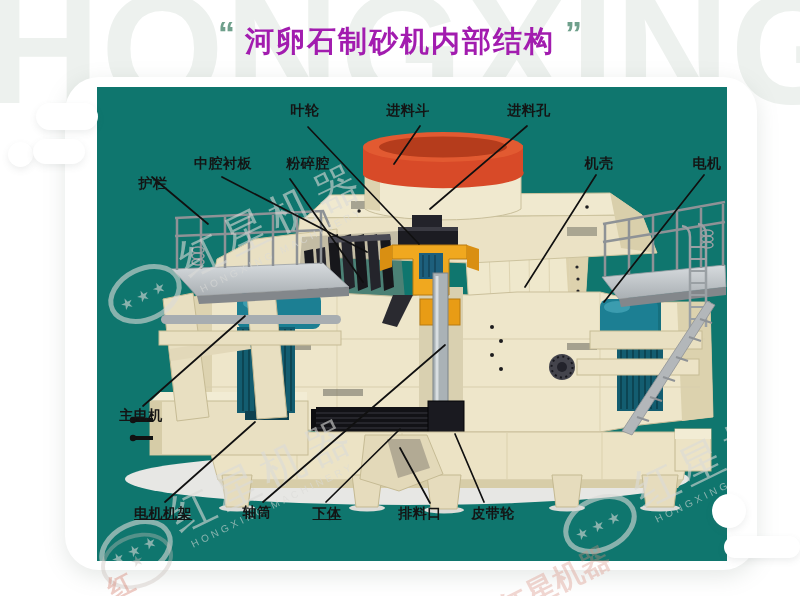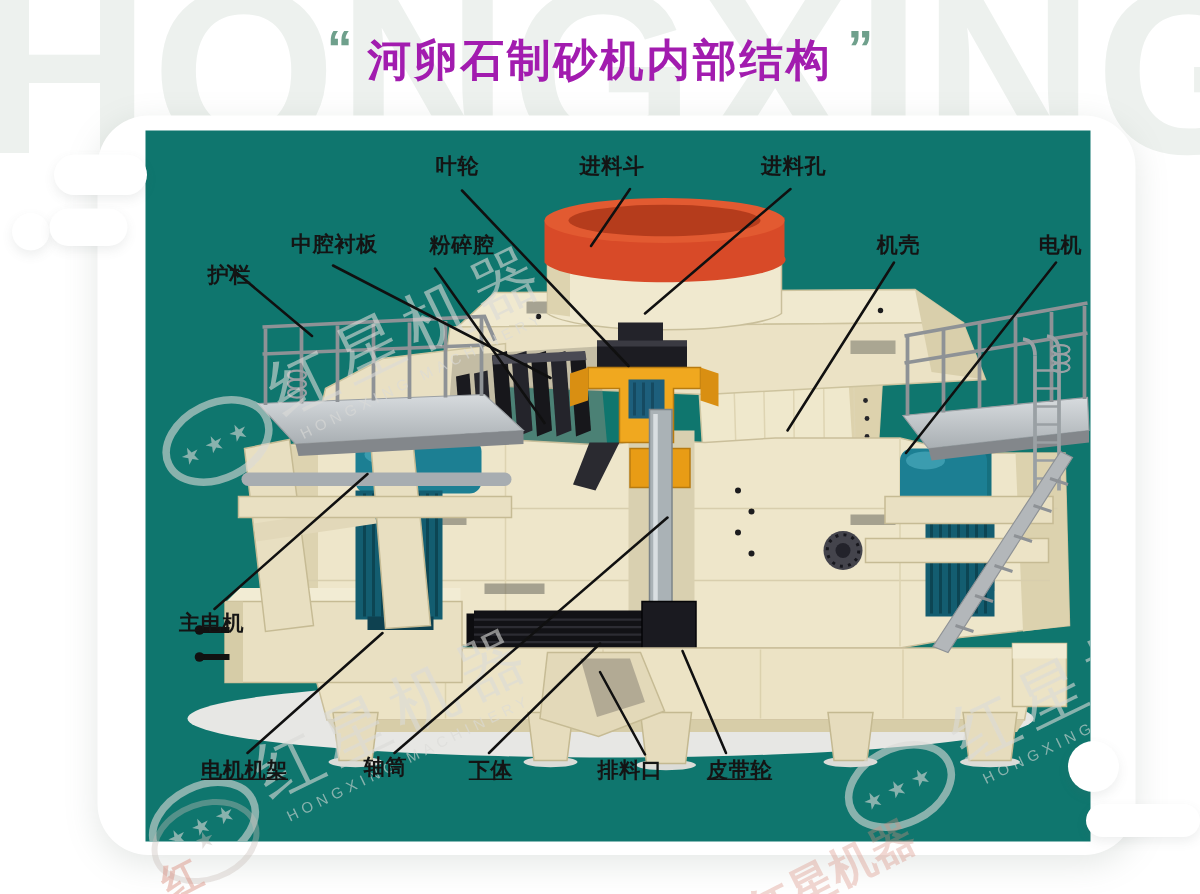--- a/index.html
+++ b/index.html
@@ -271,21 +271,21 @@
   <div class="lbl" style="left:34px;top:69px;width:44px;margin-top:20px;">护栏</div>
   <div class="lbl" style="left:95px;top:69px;width:62px;font-family:Liberation Serif, serif;">中腔衬板</div>
   <div class="lbl" style="left:187px;top:69px;width:48px;">粉碎腔</div>
   <div class="lbl" style="left:480px;top:69px;width:44px;">机壳</div>
   <div class="lbl" style="left:588px;top:69px;width:44px;text-align:center;">电机</div>
   <div class="lbl" style="left:20px;top:321px;width:48px;">主电机</div>
   <div class="lbl" style="left:35px;top:419px;width:62px;text-decoration:underline;">电机机架</div>
   <div class="lbl" style="left:138px;top:419px;width:44px;font-family:Liberation Mono, monospace;">轴筒</div>
   <div class="lbl" style="left:208px;top:419px;width:44px;text-decoration:underline;">下体</div>
   <div class="lbl" style="left:299px;top:419px;width:48px;">排料口</div>
-  <div class="lbl" style="left:372px;top:419px;width:48px;text-decoration:underline;">皮带轮</div>
+  <div class="lbl" style="left:372px;top:419px;width:48px;">皮带轮</div>
 </div>
 
 <div class="blob" style="left:36px;top:103px;width:62px;height:27px;border-radius:14px;"></div>
 <div class="blob" style="left:8px;top:142px;width:25px;height:25px;border-radius:50%;"></div>
 <div class="blob" style="left:33px;top:139px;width:52px;height:25px;border-radius:13px;"></div>
 <div class="blob" style="left:712px;top:494px;width:34px;height:34px;border-radius:50%;"></div>
 <div class="blob" style="left:724px;top:536px;width:76px;height:22px;border-radius:11px;"></div>
 
 <div class="wm-ellipse" style="left:100px;top:534px;width:66px;height:46px;line-height:46px;">★</div>
 <div class="pinkfrag" style="left:108px;top:568px;font-size:26px;opacity:.45;">红</div>

